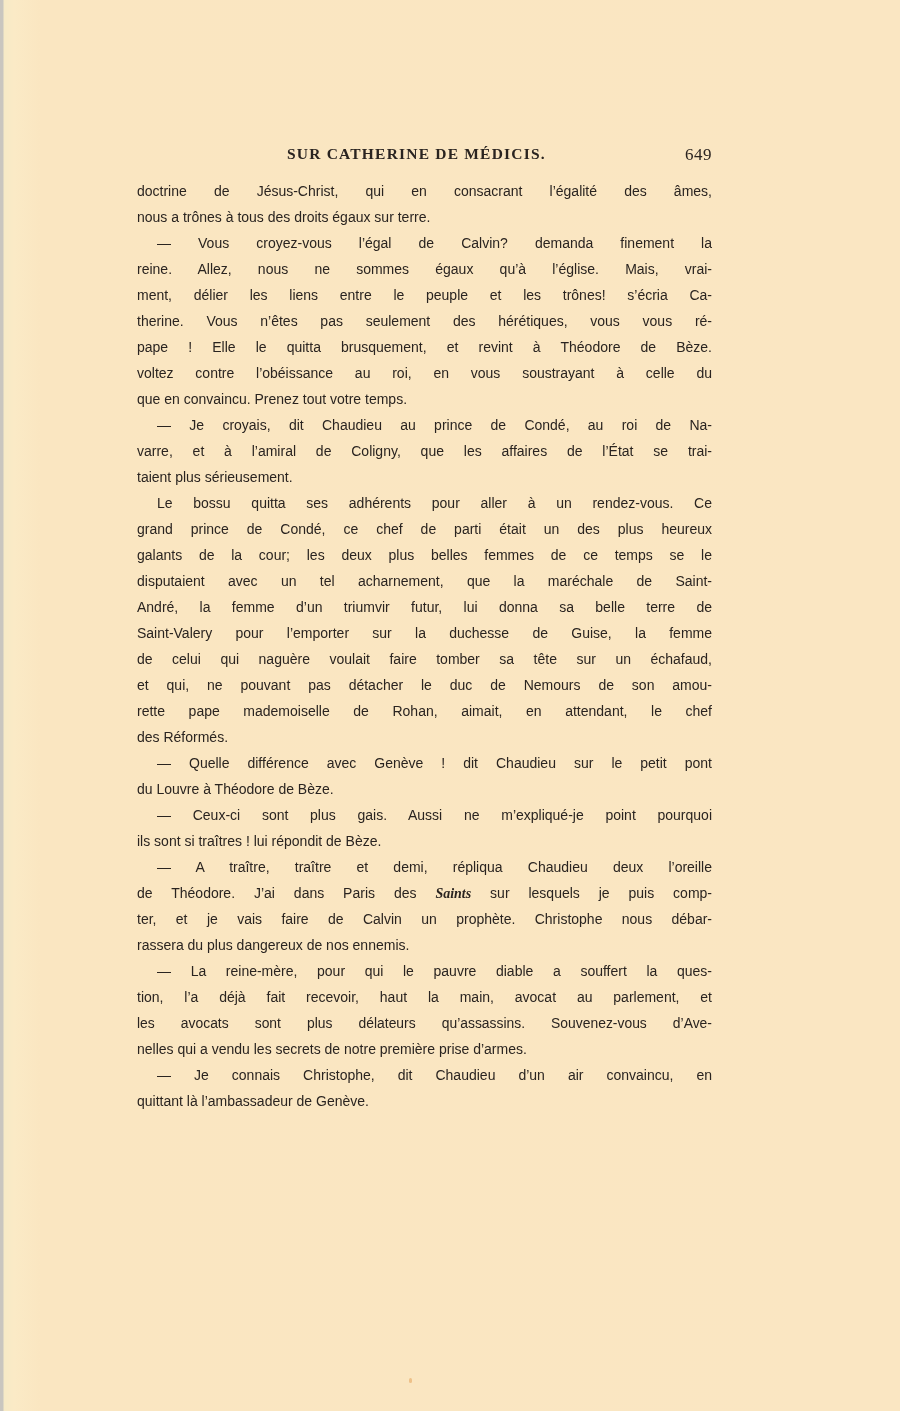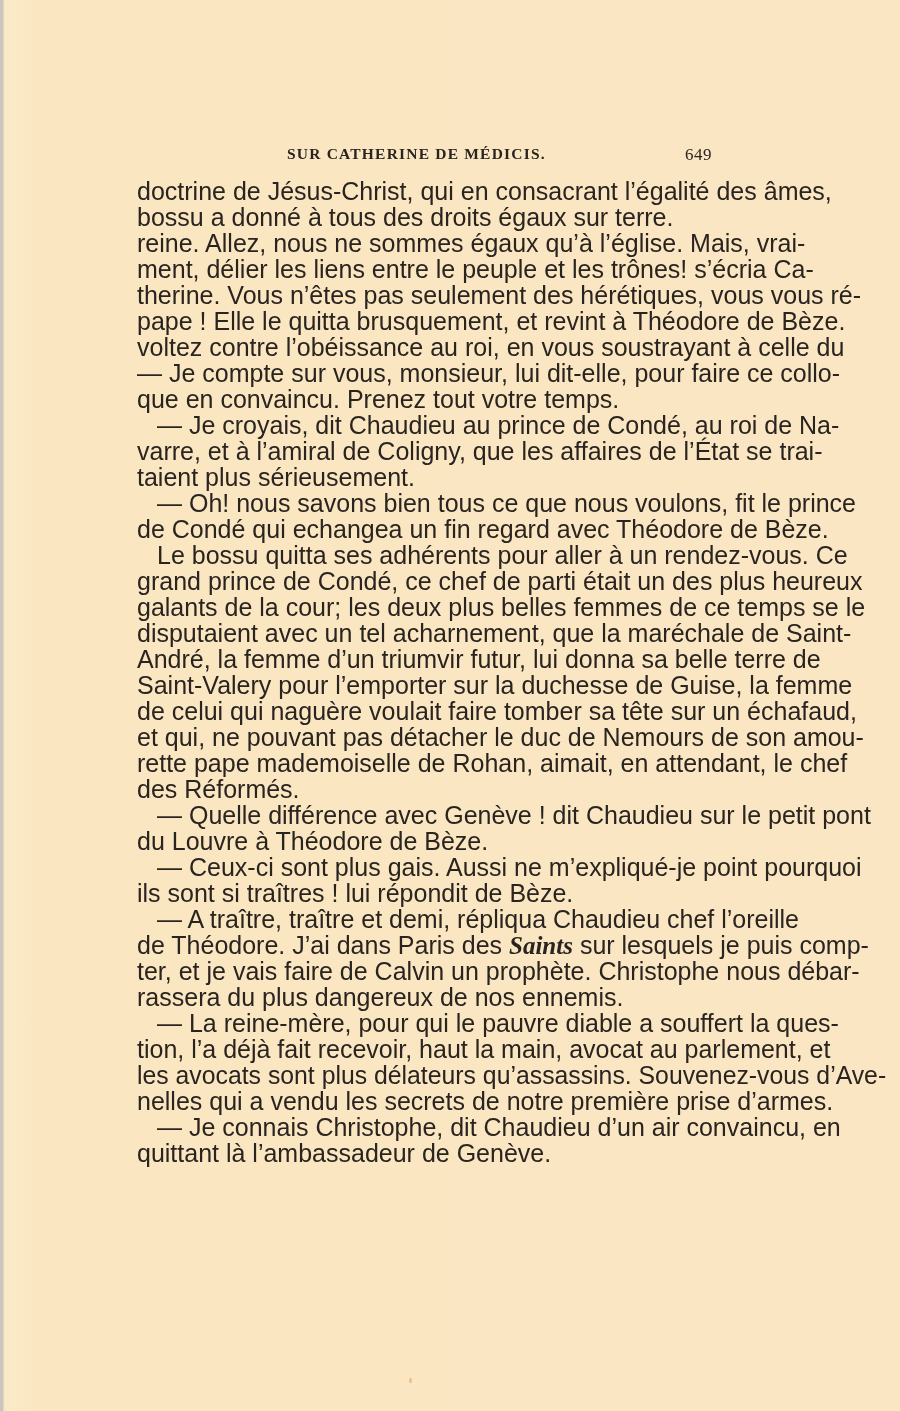--- a/index.html
+++ b/index.html
@@ -21,21 +21,21 @@
   .running-title {
     position: absolute; left: 150px; top: 0;
     font-size: 15.5px; font-weight: bold; letter-spacing: 1.2px;
   }
   .page-number {
     position: absolute; right: 0; top: 0;
     font-size: 17px; font-weight: normal; letter-spacing: 0.5px;
   }
   .text-block {
     position: absolute; left: 137px; top: 178px; width: 575px;
-    font-size: 25px; line-height: 26px;
+    font-size: 14px; line-height: 26px;
     font-family: "Liberation Sans Narrow", "Liberation Sans", sans-serif;
   }
   .line {
     display: block; height: 26px; white-space: nowrap;
     text-align: justify; text-align-last: justify;
     transform-origin: left center;
   }
   .line.last { text-align-last: left; }
   .line.indent { padding-left: 20px; }
   em { font-style: italic; font-family: "Liberation Serif", serif; font-weight: bold; }
@@ -51,46 +51,42 @@
 
   <div class="header">
     <span class="running-title">SUR CATHERINE DE MÉDICIS.</span>
     <span class="page-number">649</span>
   </div>
 
   <div class="text-block">
 
     <div class="para">
       <span class="line">doctrine de Jésus-Christ, qui en consacrant l’égalité des âmes,</span>
-      <span class="line last">bossu a donné à tous des droits égaux sur terre.</span>
+      <span class="line last">nous a trônes à tous des droits égaux sur terre.</span>
     </div>
 
     <div class="para">
+      <span class="line indent">— Vous croyez-vous l’égal de Calvin? demanda finement la</span>
       <span class="line">reine. Allez, nous ne sommes égaux qu’à l’église. Mais, vrai-</span>
       <span class="line">ment, délier les liens entre le peuple et les trônes! s’écria Ca-</span>
       <span class="line">therine. Vous n’êtes pas seulement des hérétiques, vous vous ré-</span>
       <span class="line">pape ! Elle le quitta brusquement, et revint à Théodore de Bèze.</span>
       <span class="line">voltez contre l’obéissance au roi, en vous soustrayant à celle du</span>
     </div>
 
     <div class="para">
-      <span class="line">— Je compte sur vous, monsieur, lui dit-elle, pour faire ce collo-</span>
       <span class="line last">que en convaincu. Prenez tout votre temps.</span>
     </div>
 
     <div class="para">
       <span class="line indent">— Je croyais, dit Chaudieu au prince de Condé, au roi de Na-</span>
       <span class="line">varre, et à l’amiral de Coligny, que les affaires de l’État se trai-</span>
       <span class="line last">taient plus sérieusement.</span>
     </div>
 
-    <div class="para">
-      <span class="line indent">— Oh! nous savons bien tous ce que nous voulons, fit le prince</span>
-      <span class="line last">de Condé qui echangea un fin regard avec Théodore de Bèze.</span>
-    </div>
 
     <div class="para">
       <span class="line indent">Le bossu quitta ses adhérents pour aller à un rendez-vous. Ce</span>
       <span class="line">grand prince de Condé, ce chef de parti était un des plus heureux</span>
       <span class="line">galants de la cour; les deux plus belles femmes de ce temps se le</span>
       <span class="line">disputaient avec un tel acharnement, que la maréchale de Saint-</span>
       <span class="line">André, la femme d’un triumvir futur, lui donna sa belle terre de</span>
       <span class="line">Saint-Valery pour l’emporter sur la duchesse de Guise, la femme</span>
       <span class="line">de celui qui naguère voulait faire tomber sa tête sur un échafaud,</span>
       <span class="line">et qui, ne pouvant pas détacher le duc de Nemours de son amou-</span>
@@ -102,21 +98,21 @@
       <span class="line indent">— Quelle différence avec Genève ! dit Chaudieu sur le petit pont</span>
       <span class="line last">du Louvre à Théodore de Bèze.</span>
     </div>
 
     <div class="para">
       <span class="line indent">— Ceux-ci sont plus gais. Aussi ne m’expliqué-je point pourquoi</span>
       <span class="line last">ils sont si traîtres ! lui répondit de Bèze.</span>
     </div>
 
     <div class="para">
-      <span class="line indent">— A traître, traître et demi, répliqua Chaudieu chef l’oreille</span>
+      <span class="line indent">— A traître, traître et demi, répliqua Chaudieu deux l’oreille</span>
       <span class="line"><span>de Théodore. J’ai dans Paris des </span><em>Saints</em><span> sur lesquels je puis comp-</span></span>
       <span class="line">ter, et je vais faire de Calvin un prophète. Christophe nous débar-</span>
       <span class="line last">rassera du plus dangereux de nos ennemis.</span>
     </div>
 
     <div class="para">
       <span class="line indent">— La reine-mère, pour qui le pauvre diable a souffert la ques-</span>
       <span class="line">tion, l’a déjà fait recevoir, haut la main, avocat au parlement, et</span>
       <span class="line" style="width: 579.859px; transform: scaleX(0.9916);">les avocats sont plus délateurs qu’assassins. Souvenez-vous d’Ave-</span>
       <span class="line last">nelles qui a vendu les secrets de notre première prise d’armes.</span>

